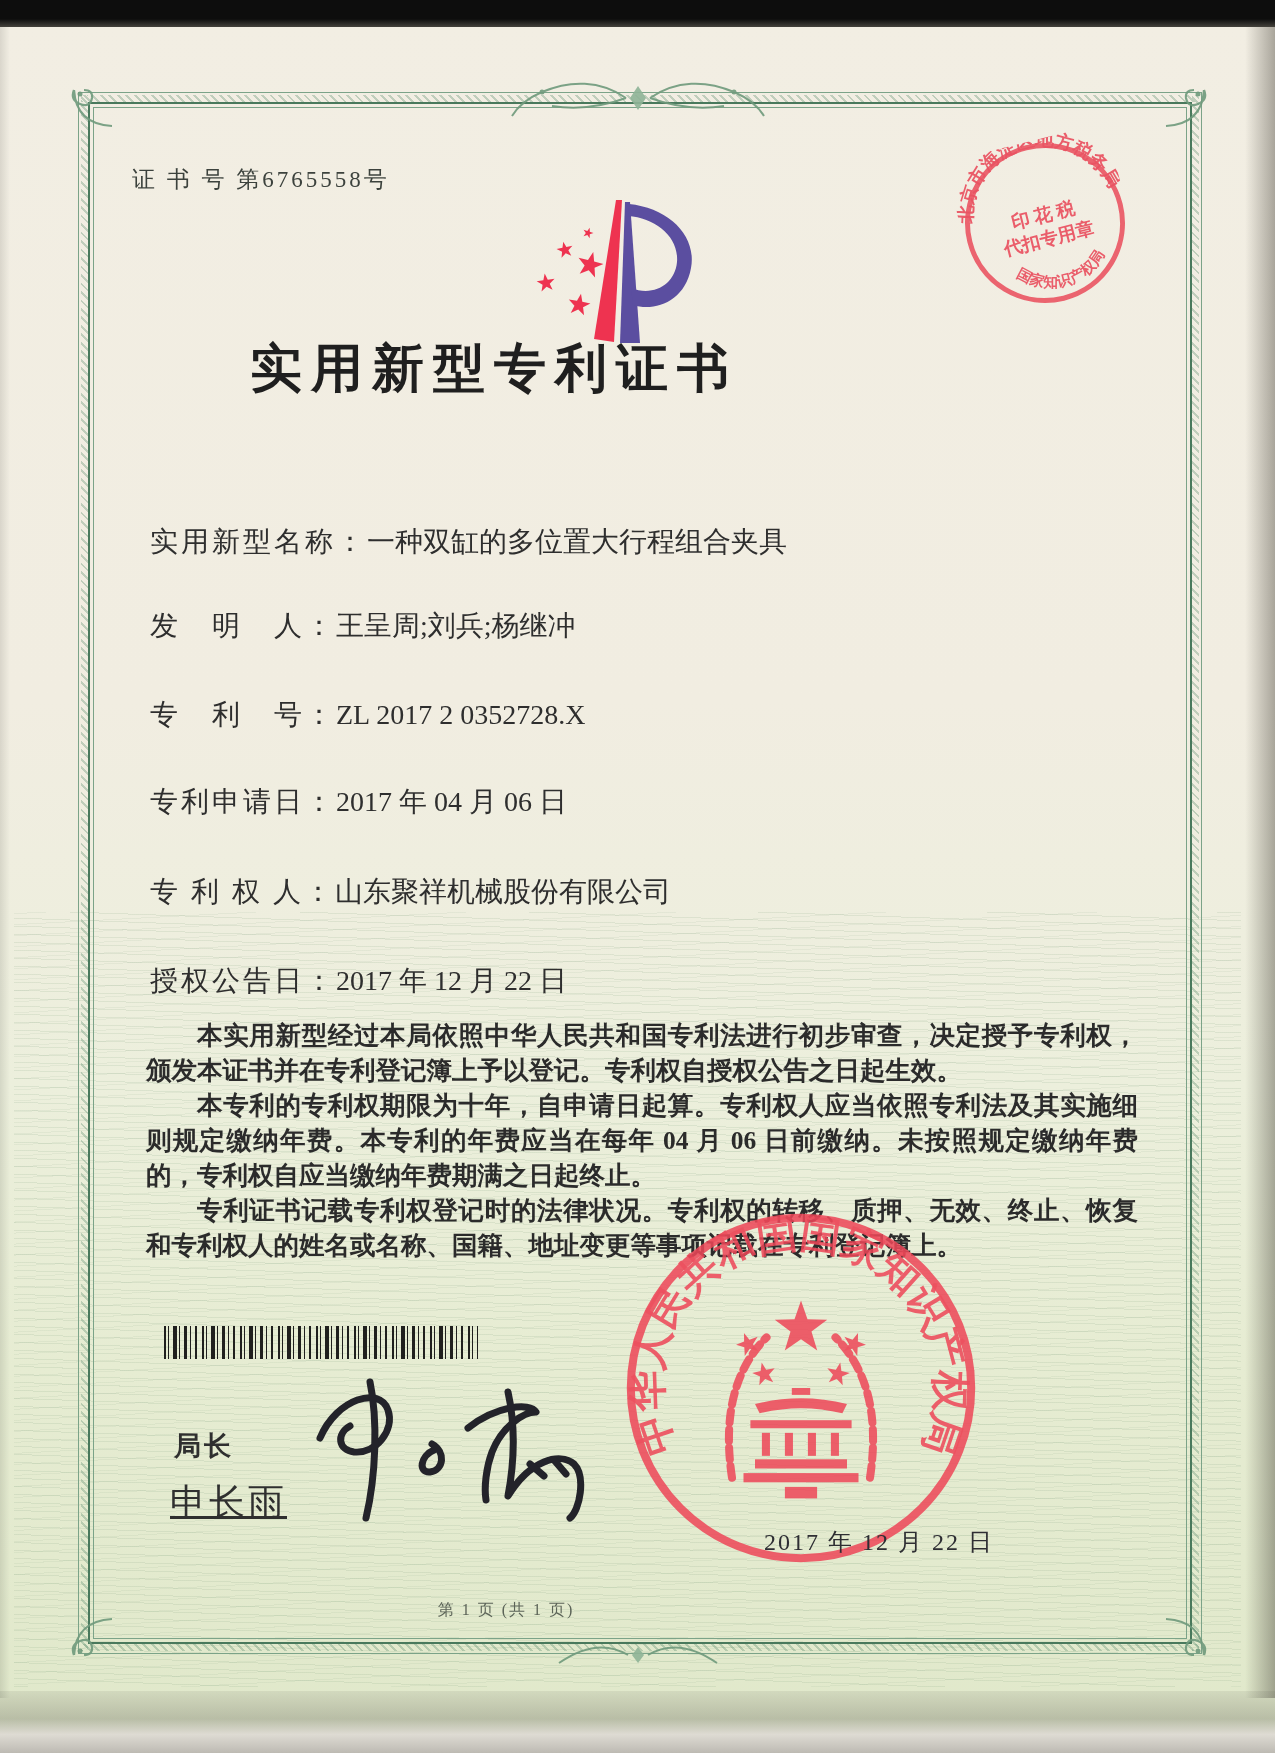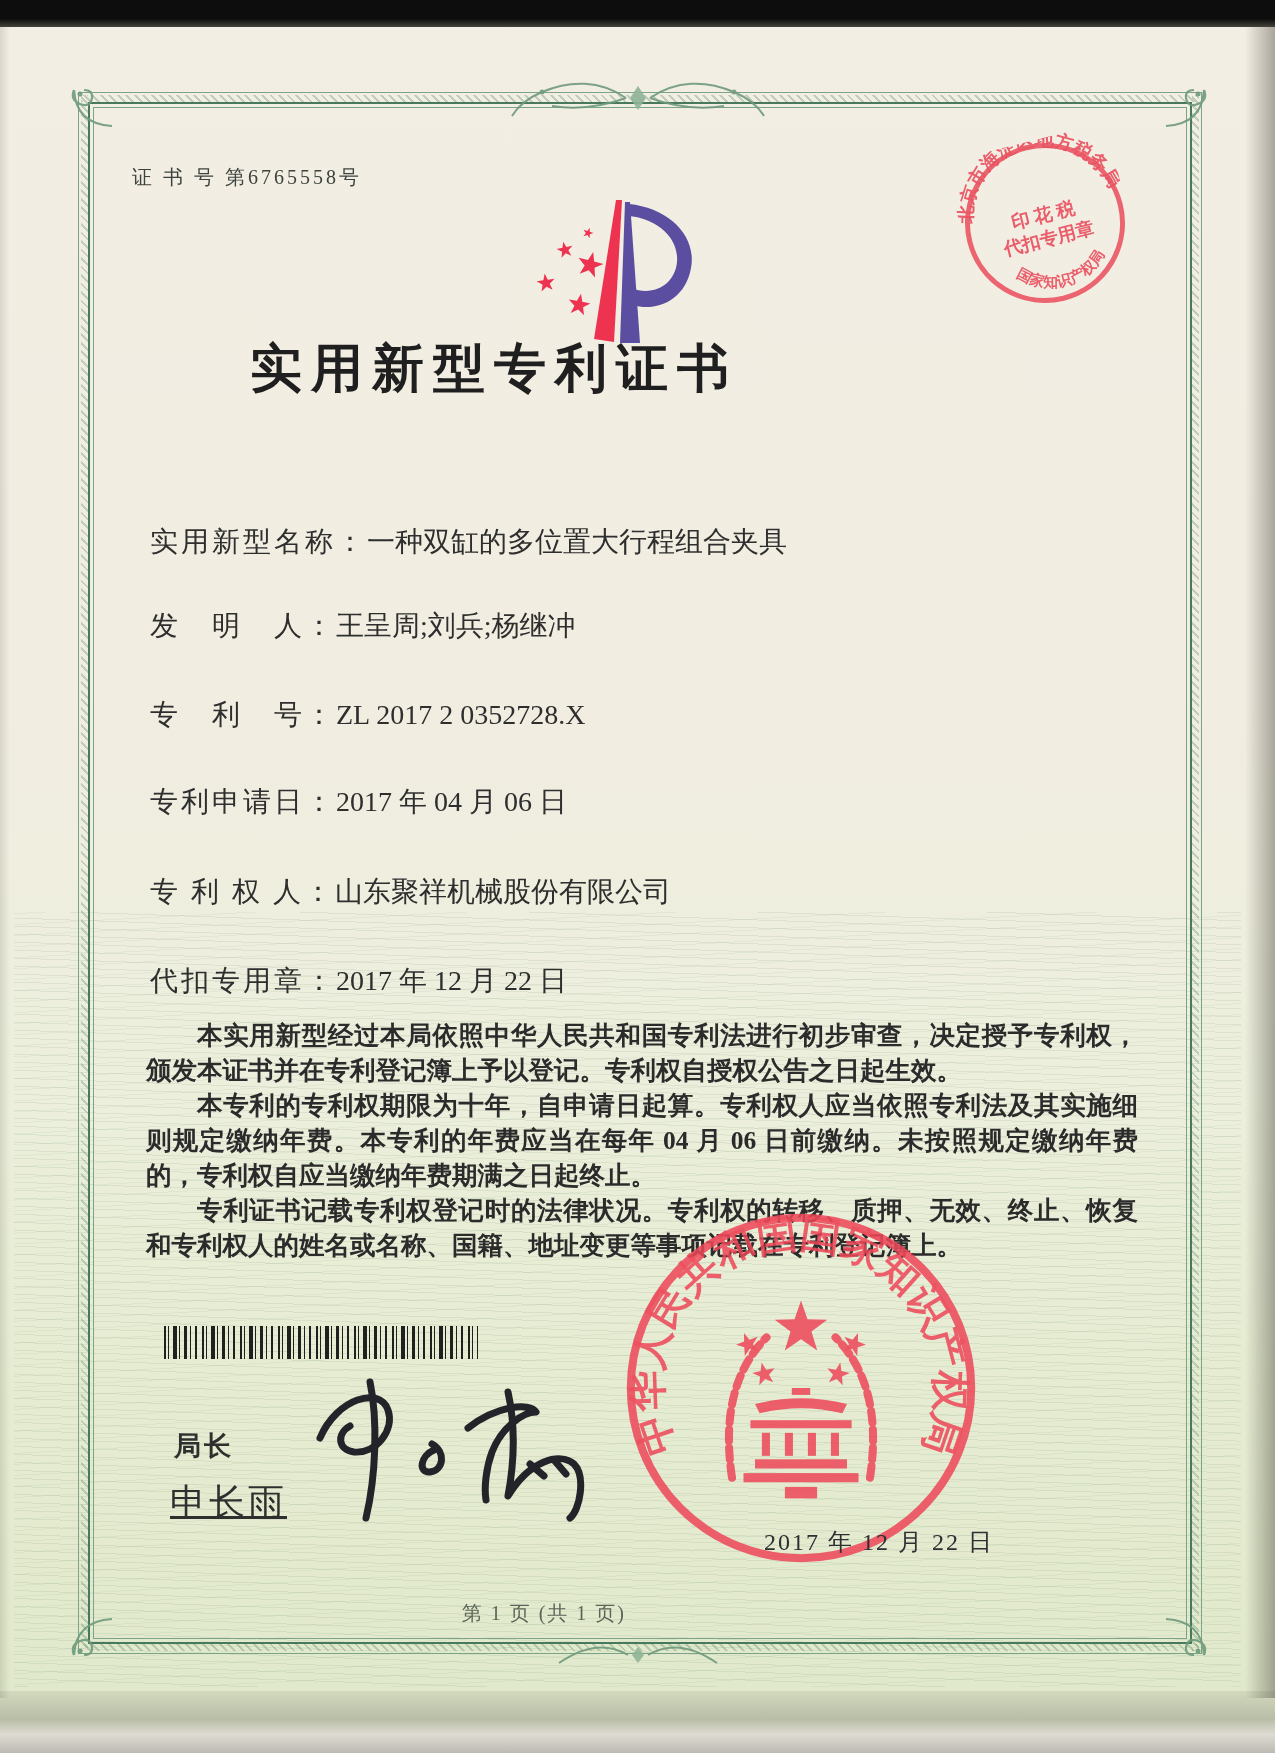--- a/index.html
+++ b/index.html
@@ -33,21 +33,21 @@
   .edge.r{right:2px;top:2px;bottom:2px;width:7px;}
   .corner{position:absolute;width:48px;height:48px;z-index:2;}
   .corner.tl{left:66px;top:80px;}
   .corner.tr{right:63px;top:80px;transform:scaleX(-1);}
   .corner.bl{left:66px;bottom:88px;transform:scaleY(-1);}
   .corner.br{right:63px;bottom:88px;transform:scale(-1,-1);}
   .crest{position:absolute;left:50%;transform:translateX(-50%);z-index:2;}
   .crest.top{top:76px;}
   .crest.bottom{bottom:84px;}
   
-  .cert-no{position:absolute;left:132px;top:164px;font-size:20px;letter-spacing:3px;color:#3c423d;z-index:2;}
+  .cert-no{position:absolute;left:132px;top:164px;font-size:23px;letter-spacing:3px;color:#3c423d;z-index:2;}
   .logo{position:absolute;left:528px;top:192px;z-index:2;}
   .tax-stamp{position:absolute;left:962px;top:140px;width:166px;height:166px;
     transform:rotate(-14deg);z-index:3;opacity:0.92;}
   .title{position:absolute;left:250px;top:334px;width:610px;text-align:left;
     font-size:52px;font-weight:700;letter-spacing:9px;color:#1f1f1f;z-index:2;}
   .field{position:absolute;left:150px;width:980px;font-size:28px;color:#2e2e2e;z-index:2;white-space:nowrap;}
   .field .lbl{letter-spacing:3px;}
   .body-text{position:absolute;left:146px;top:1018px;width:992px;z-index:1;
     font-size:25.5px;line-height:35px;color:#2b2b2b;text-align:justify;}
   .body-text p{margin:0;text-indent:2em;font-weight:bold;}
@@ -61,22 +61,22 @@
       #20201e 26px 27px,transparent 27px 31px,
       #20201e 31px 33px,transparent 33px 38px);}
   .director-title{position:absolute;left:174px;top:1428px;font-size:27px;color:#2f2f2f;
     font-family:"Liberation Sans","DejaVu Sans",sans-serif;z-index:2;letter-spacing:3px;font-weight:bold;}
   .director-name{position:absolute;left:170px;top:1478px;font-size:36px;color:#2f2f2f;
     font-family:"Liberation Sans","DejaVu Sans",sans-serif;z-index:2;letter-spacing:3px;text-decoration:underline;}
   .signature{position:absolute;left:292px;top:1368px;z-index:4;}
   .seal{position:absolute;left:617px;top:1204px;width:368px;height:368px;z-index:3;opacity:0.93;}
   .seal-date{position:absolute;left:764px;top:1526px;font-size:24px;letter-spacing:2px;
     color:#2e2e33;z-index:4;white-space:nowrap;}
-  .footer{position:absolute;left:386px;top:1600px;width:240px;text-align:right;
-    font-size:20px;letter-spacing:2px;color:#5c6458;z-index:2;}
+  .footer{position:absolute;left:386px;top:1600px;width:240px;text-align:center;
+    font-size:16px;letter-spacing:2px;color:#5c6458;z-index:2;}
 </style>
 </head>
 <body>
 
 <div class="page">
 
   <div class="waves"></div>
 
   <div class="frame">
     <div class="edge t"></div>
@@ -182,21 +182,21 @@
   <div class="field" style="top:696px">
     <span class="lbl">专　利　号：</span><span class="val">ZL 2017 2 0352728.X</span>
   </div>
   <div class="field" style="top:783px">
     <span class="lbl">专利申请日：</span><span class="val">2017 年 04 月 06 日</span>
   </div>
   <div class="field" style="top:873px">
     <span class="lbl">专 利 权 人：</span><span class="val">山东聚祥机械股份有限公司</span>
   </div>
   <div class="field" style="top:962px">
-    <span class="lbl">代扣专用章：</span><span class="val">2017 年 12 月 22 日</span>
+    <span class="lbl">授权公告日：</span><span class="val">2017 年 12 月 22 日</span>
   </div>
 
   <div class="body-text">
     <p>本实用新型经过本局依照中华人民共和国专利法进行初步审查，决定授予专利权，颁发本证书并在专利登记簿上予以登记。专利权自授权公告之日起生效。</p>
     <p>本专利的专利权期限为十年，自申请日起算。专利权人应当依照专利法及其实施细则规定缴纳年费。本专利的年费应当在每年 04 月 06 日前缴纳。未按照规定缴纳年费的，专利权自应当缴纳年费期满之日起终止。</p>
     <p>专利证书记载专利权登记时的法律状况。专利权的转移、质押、无效、终止、恢复和专利权人的姓名或名称、国籍、地址变更等事项记载在专利登记簿上。</p>
   </div>
 
   <div class="barcode"></div>
 

